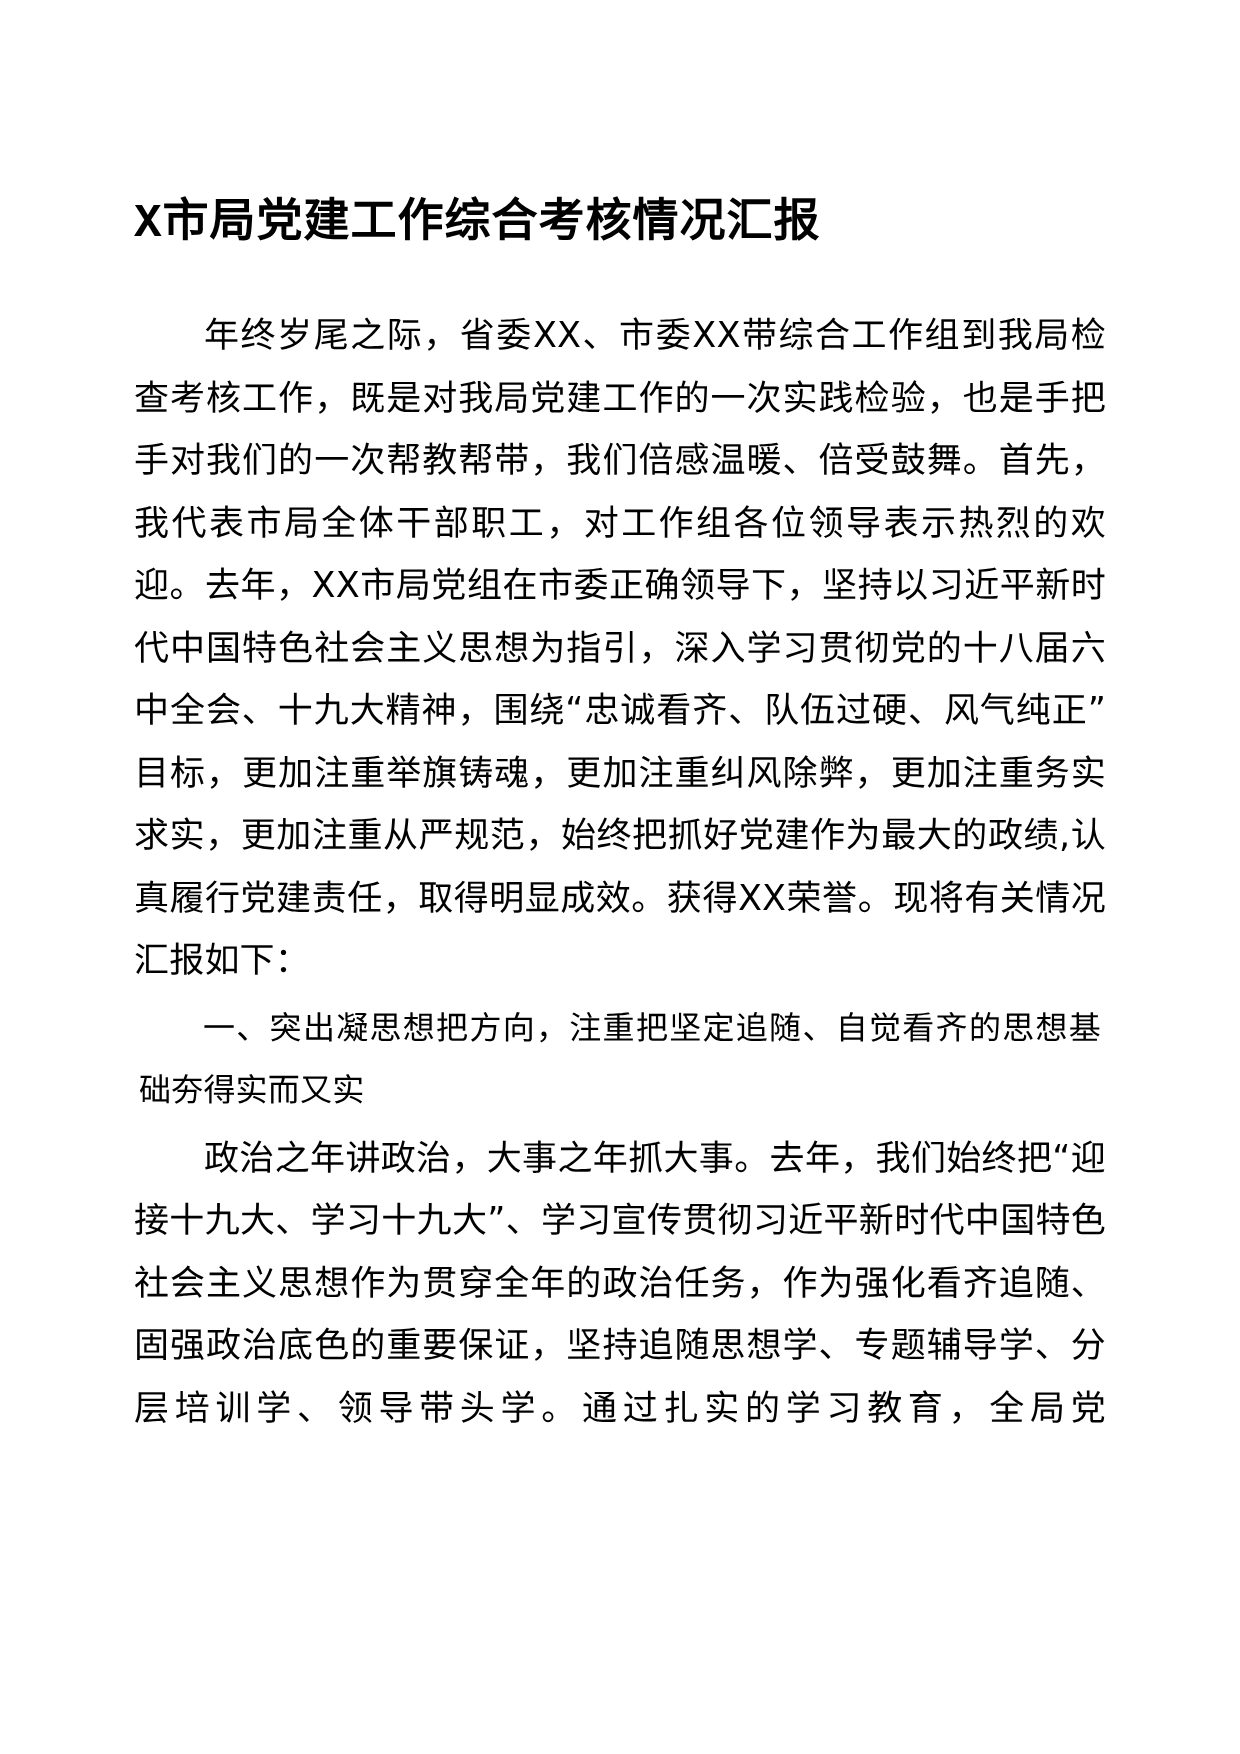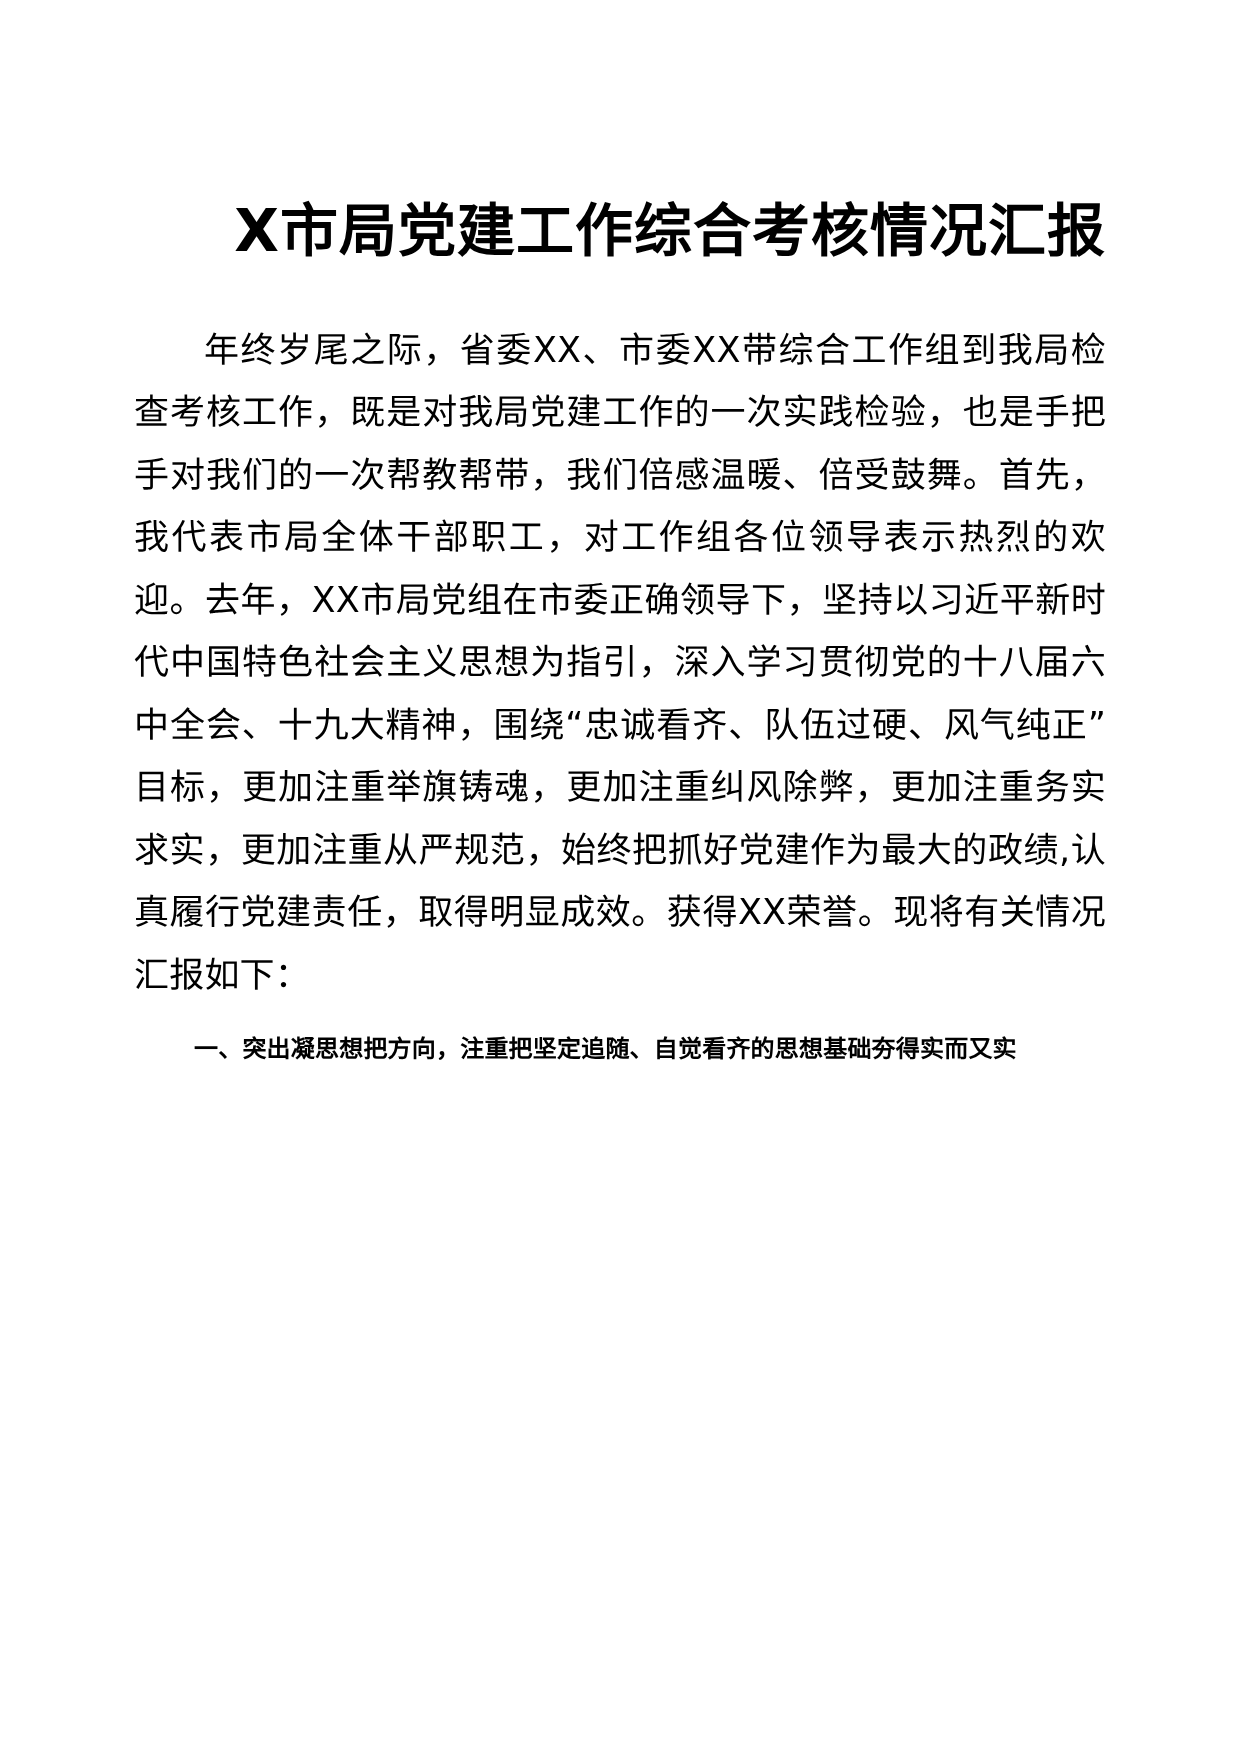--- a/index.html
+++ b/index.html
@@ -21,67 +21,69 @@
     box-sizing: border-box;
     width: 1240px;
     height: 1754px;
     padding: 0 134px;
     background: #ffffff;
   }
 
   .doc-title {
     margin: 0;
     padding-top: 196px;
-    text-align: right;
-    font-size: 58px;
+    text-align: left;
+    font-size: 46px;
     font-weight: 700;
     line-height: 1.22;
     letter-spacing: 1px;
     white-space: nowrap;
+    font-family: Liberation Mono, monospace;
   }
 
   .body-block {
     margin-top: 52px;
   }
 
   .para {
     margin: 0;
     font-size: 35px;
     line-height: 62.5px;
     text-align: justify;
     text-justify: inter-ideograph;
     text-indent: 2em;
     letter-spacing: 0.2px;
     font-weight: 400;
   }
 
   .heading {
-    margin: 12px;
-    font-size: 24px;
+    margin: 5px;
+    font-size: 32px;
     line-height: 62.5px;
     text-align: justify;
     text-justify: inter-ideograph;
     text-indent: 2em;
-    font-weight: 700;
+    font-weight: 400;
     letter-spacing: 0.2px;
   }
 
   .last-line-full {
     text-align-last: justify;
   }
 </style>
 </head>
 <body>
 
 <div class="page">
 
   <h1 class="doc-title">X市局党建工作综合考核情况汇报</h1>
 
   <div class="body-block">
 
     <p class="para">年终岁尾之际，省委XX、市委XX带综合工作组到我局检查考核工作，既是对我局党建工作的一次实践检验，也是手把手对我们的一次帮教帮带，我们倍感温暖、倍受鼓舞。首先，我代表市局全体干部职工，对工作组各位领导表示热烈的欢迎。去年，XX市局党组在市委正确领导下，坚持以习近平新时代中国特色社会主义思想为指引，深入学习贯彻党的十八届六中全会、十九大精神，围绕“忠诚看齐、队伍过硬、风气纯正”目标，更加注重举旗铸魂，更加注重纠风除弊，更加注重务实求实，更加注重从严规范，始终把抓好党建作为最大的政绩,认真履行党建责任，取得明显成效。获得XX荣誉。现将有关情况汇报如下：</p>
 
     <p class="heading">一、突出凝思想把方向，注重把坚定追随、自觉看齐的思想基础夯得实而又实</p>
 
+    <p class="para last-line-full">政治之年讲政治，大事之年抓大事。去年，我们始终把“迎接十九大、学习十九大”、学习宣传贯彻习近平新时代中国特色社会主义思想作为贯穿全年的政治任务，作为强化看齐追随、固强政治底色的重要保证，坚持追随思想学、专题辅导学、分层培训学、领导带头学。通过扎实的学习教育，全局党</p>
 
   </div>
 
 </div>
 
 </body></html>

